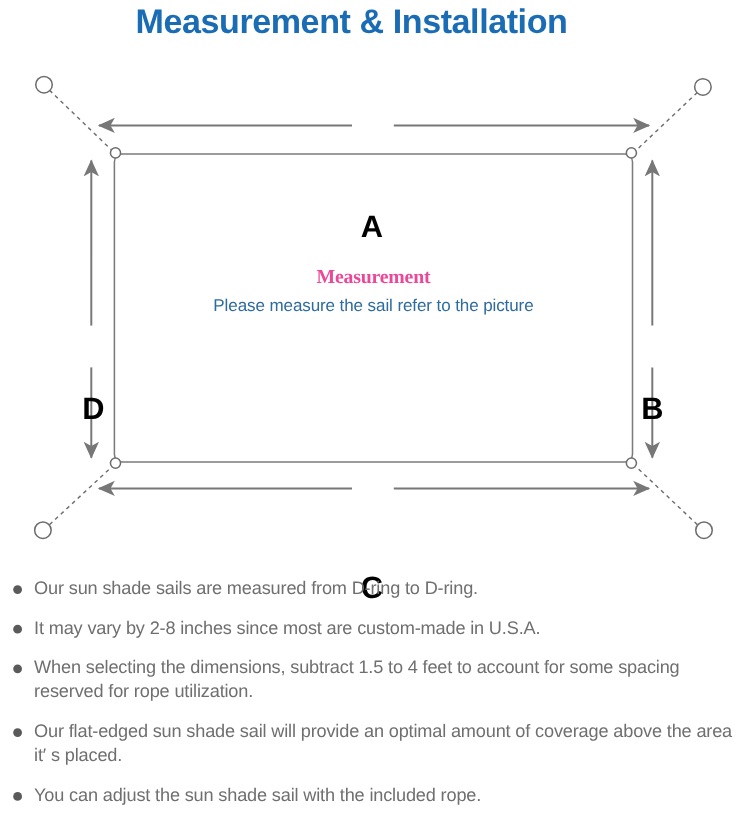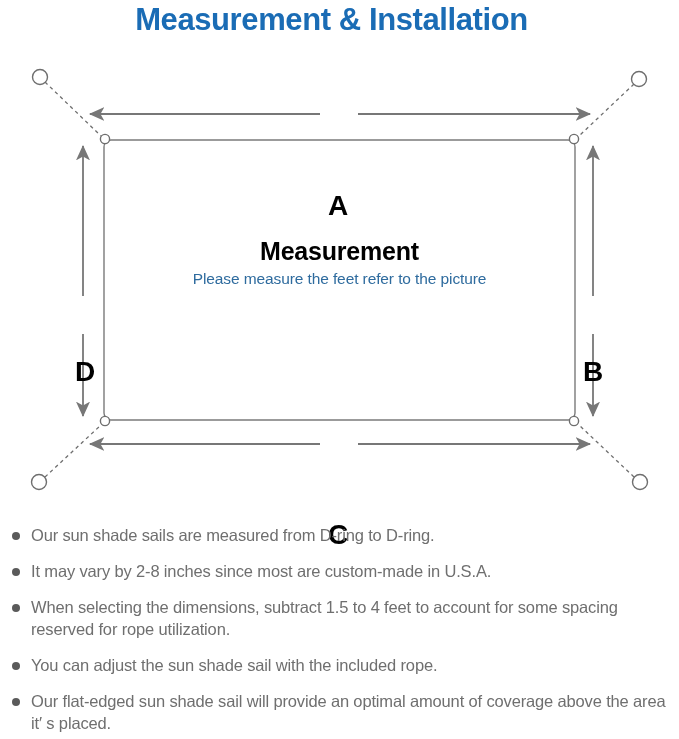--- a/index.html
+++ b/index.html
@@ -14,21 +14,21 @@
     position: relative;
     overflow: hidden;
     font-family: "Liberation Sans", "DejaVu Sans", sans-serif;
     -webkit-font-smoothing: antialiased;
   }
 
   
   .page-title {
     position: absolute;
     top: 0px;
-    left: 16px;
+    left: 4px;
     width: 631px;
     text-align: center;
     font-size: 31px;
     font-weight: bold;
     letter-spacing: -0.4px;
     color: #1a6cb5;
     line-height: 40px;
     white-space: nowrap;
   }
 
@@ -49,25 +49,26 @@
   
   .center-block {
     position: absolute;
     left: 104px;
     top: 190px;
     width: 471px;
     text-align: center;
     pointer-events: none;
   }
   .center-title {
-    font-size: 25px;
+    font-size: 18px;
     font-weight: bold;
-    color: #000000;
+    color: #ec4899;
     line-height: 30px;
     letter-spacing: -0.2px;
+    font-family: Liberation Serif, serif;
   }
   .center-sub {
     margin-top: 3px;
     font-size: 15.5px;
     color: #2e6b9e;
     line-height: 20px;
     letter-spacing: -0.1px;
   }
 
   
@@ -168,21 +169,21 @@
     </g>
 
     <g stroke="#777777" stroke-width="1.8">
       <line x1="593" y1="250" x2="593" y2="100" marker-end="url(#arrowEnd)"></line>
       <line x1="593" y1="288" x2="593" y2="370" marker-end="url(#arrowEnd)"></line>
     </g>
   </svg>
 
   <div class="center-block">
     <div class="center-title">Measurement</div>
-    <div class="center-sub">Please measure the feet refer to the picture</div>
+    <div class="center-sub">Please measure the sail refer to the picture</div>
   </div>
 
   <div class="dim-letter dim-a">A</div>
   <div class="dim-letter dim-b">B</div>
   <div class="dim-letter dim-c">C</div>
   <div class="dim-letter dim-d">D</div>
 </div>
 
 <div class="notes">
   <div class="note-item">
@@ -192,19 +193,19 @@
   <div class="note-item">
     <span class="note-bullet"></span>
     <span>It may vary by 2-8 inches since most are custom-made in U.S.A.</span>
   </div>
   <div class="note-item">
     <span class="note-bullet"></span>
     <span>When selecting the dimensions, subtract 1.5 to 4 feet to account for some spacing reserved for rope utilization.</span>
   </div>
   <div class="note-item">
     <span class="note-bullet"></span>
+    <span>Our flat-edged sun shade sail will provide an optimal amount of coverage above the area it′ s placed.</span>
+  </div>
+  <div class="note-item">
+    <span class="note-bullet"></span>
     <span>You can adjust the sun shade sail with the included rope.</span>
   </div>
-  <div class="note-item">
-    <span class="note-bullet"></span>
-    <span>Our flat-edged sun shade sail will provide an optimal amount of coverage above the area it′ s placed.</span>
-  </div>
 </div>
 
 </body></html>

